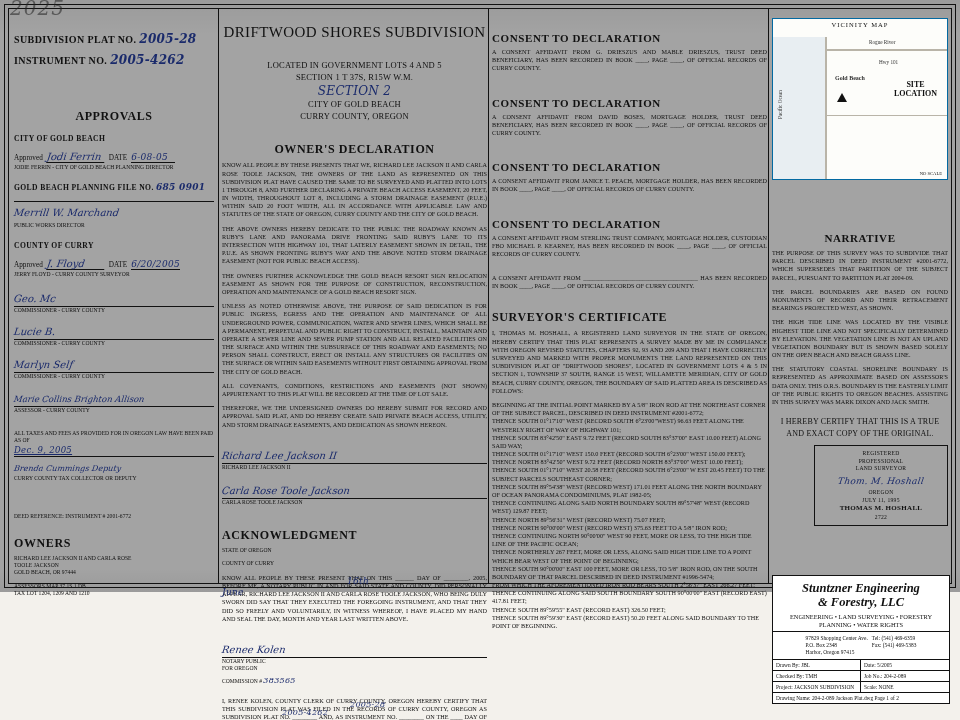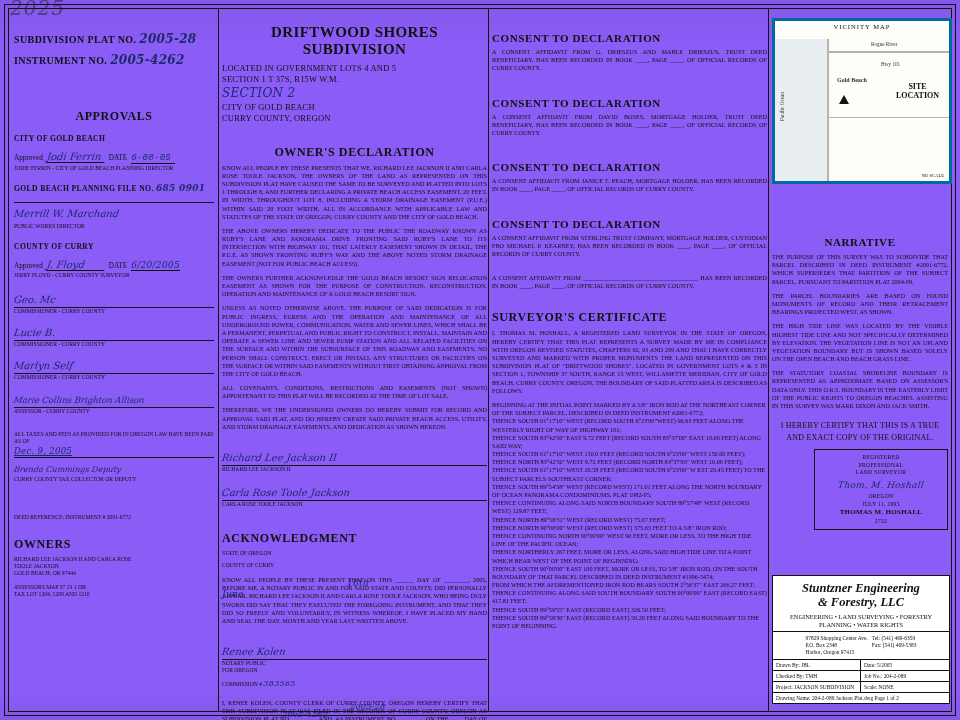--- a/index.html
+++ b/index.html
@@ -2,45 +2,45 @@
 <html><head>
 <meta charset="utf-8">
 <style>
   html,body{margin:0;padding:0;}
   body{
     width:960px;height:720px;overflow:hidden;
     background:#f3f1ec;
     font-family:"Liberation Serif",serif;
     color:#111;
   }
-  .sheet{position:relative;width:960px;height:720px;background:#8b5cf6;}
+  .sheet{position:relative;width:960px;height:592px;background:#a3a3a3;}
   .sheet:before{
     content:"";position:absolute;inset:0;
     background:
       linear-gradient(180deg,rgba(0,0,0,0.05),rgba(0,0,0,0) 6%),
       linear-gradient(0deg,rgba(0,0,0,0.05),rgba(0,0,0,0) 4%);
     pointer-events:none;
   }
   .border-outer{position:absolute;left:4px;top:4px;right:4px;bottom:4px;border:1px solid #111;}
   .border-inner{position:absolute;left:8px;top:8px;right:8px;bottom:8px;border:1px solid #111;}
 
   .col{position:absolute;}
   .colA{left:14px;top:18px;width:200px;}
   .colB{left:222px;top:18px;width:265px;}
   .colC{left:492px;top:18px;width:275px;}
   .colD{left:772px;top:18px;width:176px;}
 
   .vline{position:absolute;top:9px;bottom:9px;width:1px;background:#111;}
   .v1{left:218px;} .v2{left:488px;} .v3{left:768px;}
 
   h1.title{
-    text-align:center;font-size:15px;font-weight:bold;letter-spacing:.4px;margin:0;
+    text-align:center;font-size:15px;font-weight:normal;letter-spacing:.4px;margin:0;
     line-height:1.15;
   }
-  .sub-center{font-size:8.5px;margin-top:4px;line-height:1.35;letter-spacing:.2px;}
+  .sub-center{text-align:center;font-size:8.5px;margin-top:19px;line-height:1.35;letter-spacing:.2px;}
   .sec-head{font-size:11px;font-weight:bold;letter-spacing:.6px;margin:8px 0 4px;}
   .sec-head.big{font-size:12px;}
   .sm{font-size:6.2px;line-height:1.32;text-align:justify;}
   .tiny{font-size:5.6px;line-height:1.3;}
   .lbl-b{font-size:7.6px;font-weight:bold;letter-spacing:.4px;}
   .gap{height:6px;}
   .gap2{height:11px;}
 
   .hand{
     font-family:"DejaVu Serif",serif;
@@ -57,21 +57,21 @@
   .ruleline{border-bottom:1px solid #111;height:0;}
   .approval-line{display:flex;align-items:baseline;gap:4px;font-size:7.2px;}
   .u{border-bottom:1px solid #111;display:inline-block;min-width:52px;}
 
   .topstamp{
     position:absolute;left:10px;top:-4px;font-family:"DejaVu Serif",serif;
     color:#222;font-size:20px;letter-spacing:1px;opacity:.55;
   }
 
   
-  .vicinity{position:relative;width:174px;height:160px;border:3px solid #0369a1;background:#fdfdfa;overflow:hidden;}
+  .vicinity{position:relative;width:174px;height:160px;border:1px solid #0369a1;background:#fdfdfa;overflow:hidden;}
   .vic-title{position:absolute;top:2px;left:0;right:0;text-align:center;font-size:6.6px;letter-spacing:1px;}
   .vic-water{position:absolute;left:0;top:18px;width:52px;bottom:0;background:#e8eef2;}
   .vic-road{position:absolute;background:#b9b4a8;}
   .vic-label{position:absolute;font-size:5.2px;color:#333;}
   .vic-site{position:absolute;right:10px;top:62px;font-size:8px;font-weight:bold;text-align:center;line-height:1.1;}
   .vic-star{position:absolute;left:64px;top:74px;width:0;height:0;border-left:5px solid transparent;border-right:5px solid transparent;border-bottom:9px solid #111;}
   .vic-scale{position:absolute;bottom:3px;right:5px;font-size:4.6px;}
 
   
   .seal{
@@ -124,21 +124,21 @@
 
     <div style="height:34px;"></div>
     <div class="sec-head big" style="text-align:center;">APPROVALS</div>
 
     <div class="gap"></div>
     <div class="lbl-b">CITY OF GOLD BEACH</div>
     <div class="approval-line" style="margin-top:8px;">
       <span>Approved</span>
       <span class="sig u" style="min-width:58px;">Jodi Ferrin</span>
       <span>DATE</span>
-      <span class="hand u" style="min-width:44px;font-family:Liberation Mono, monospace;">6-08-05</span>
+      <span class="hand u" style="min-width:44px;">6-08-05</span>
     </div>
     <div class="tiny" style="margin-top:1px;">JODIE FERRIN - CITY OF GOLD BEACH PLANNING DIRECTOR</div>
 
     <div class="gap2"></div>
     <div class="lbl-b">
       <span>GOLD BEACH PLANNING FILE NO.</span>
       <span class="hand">685 0901</span>
     </div>
     <div style="margin-top:9px;" class="ruleline"></div>
     <div class="sig" style="margin-top:-14px;">Merrill W. Marchand</div>

